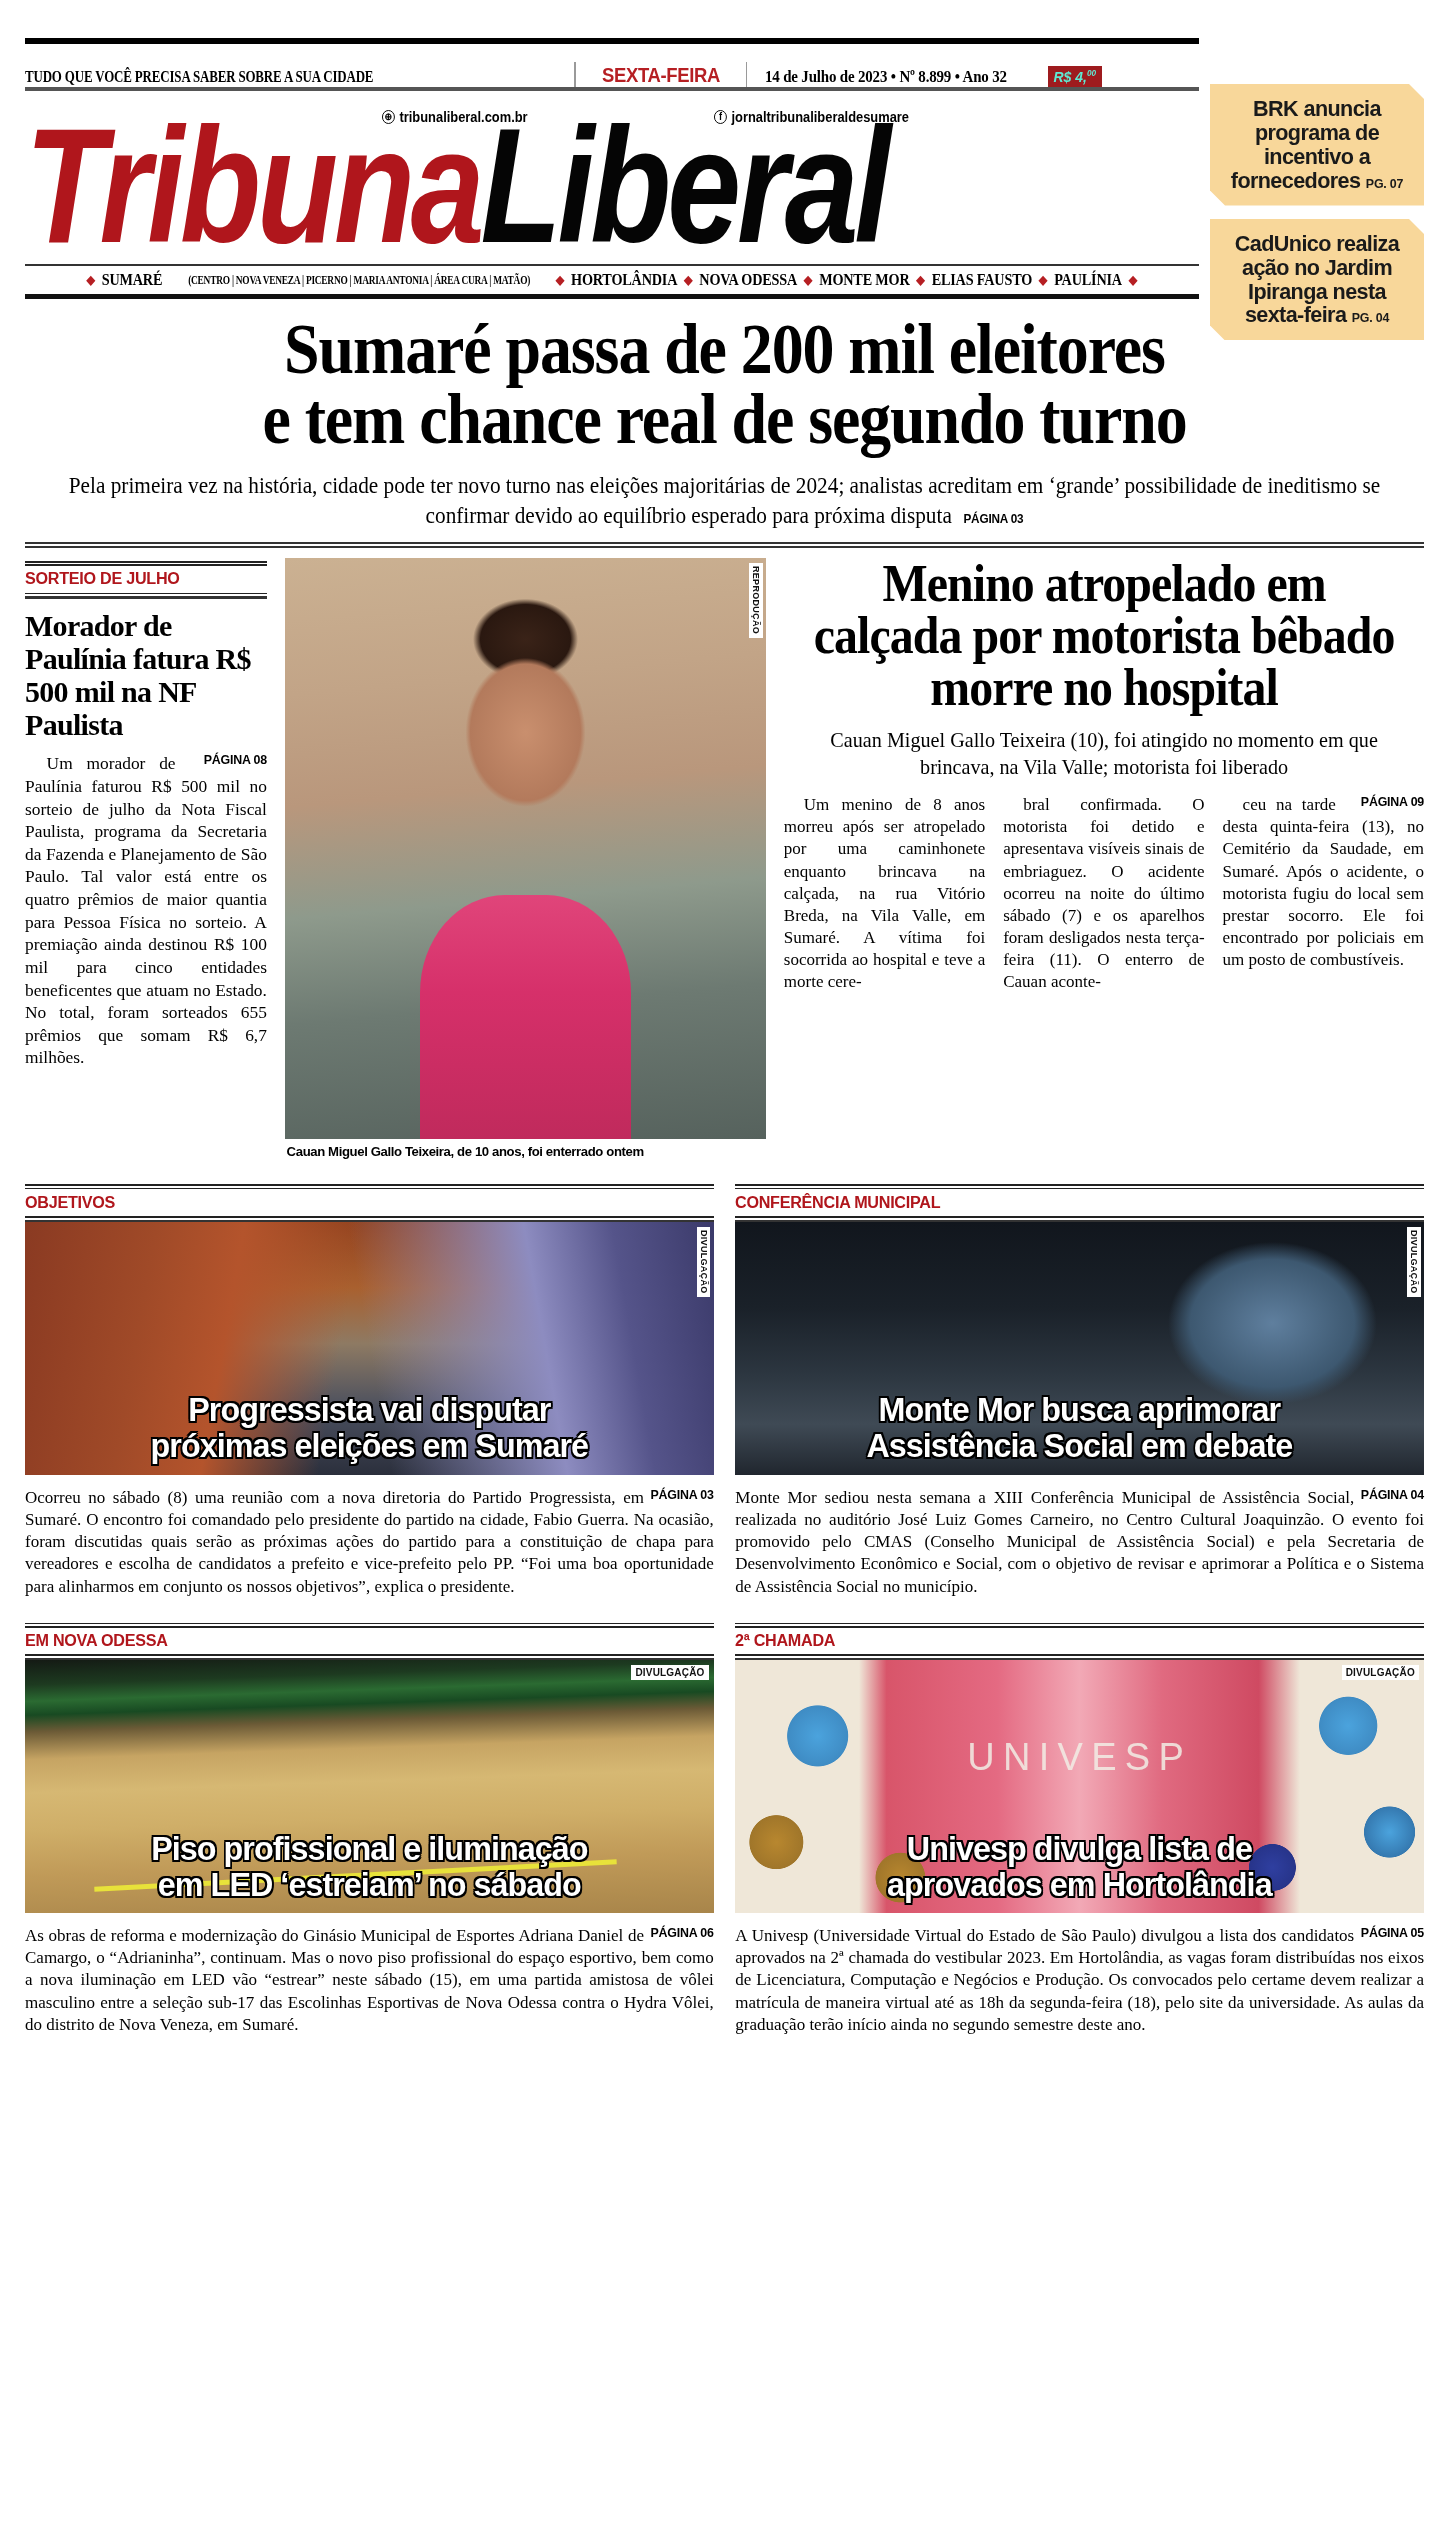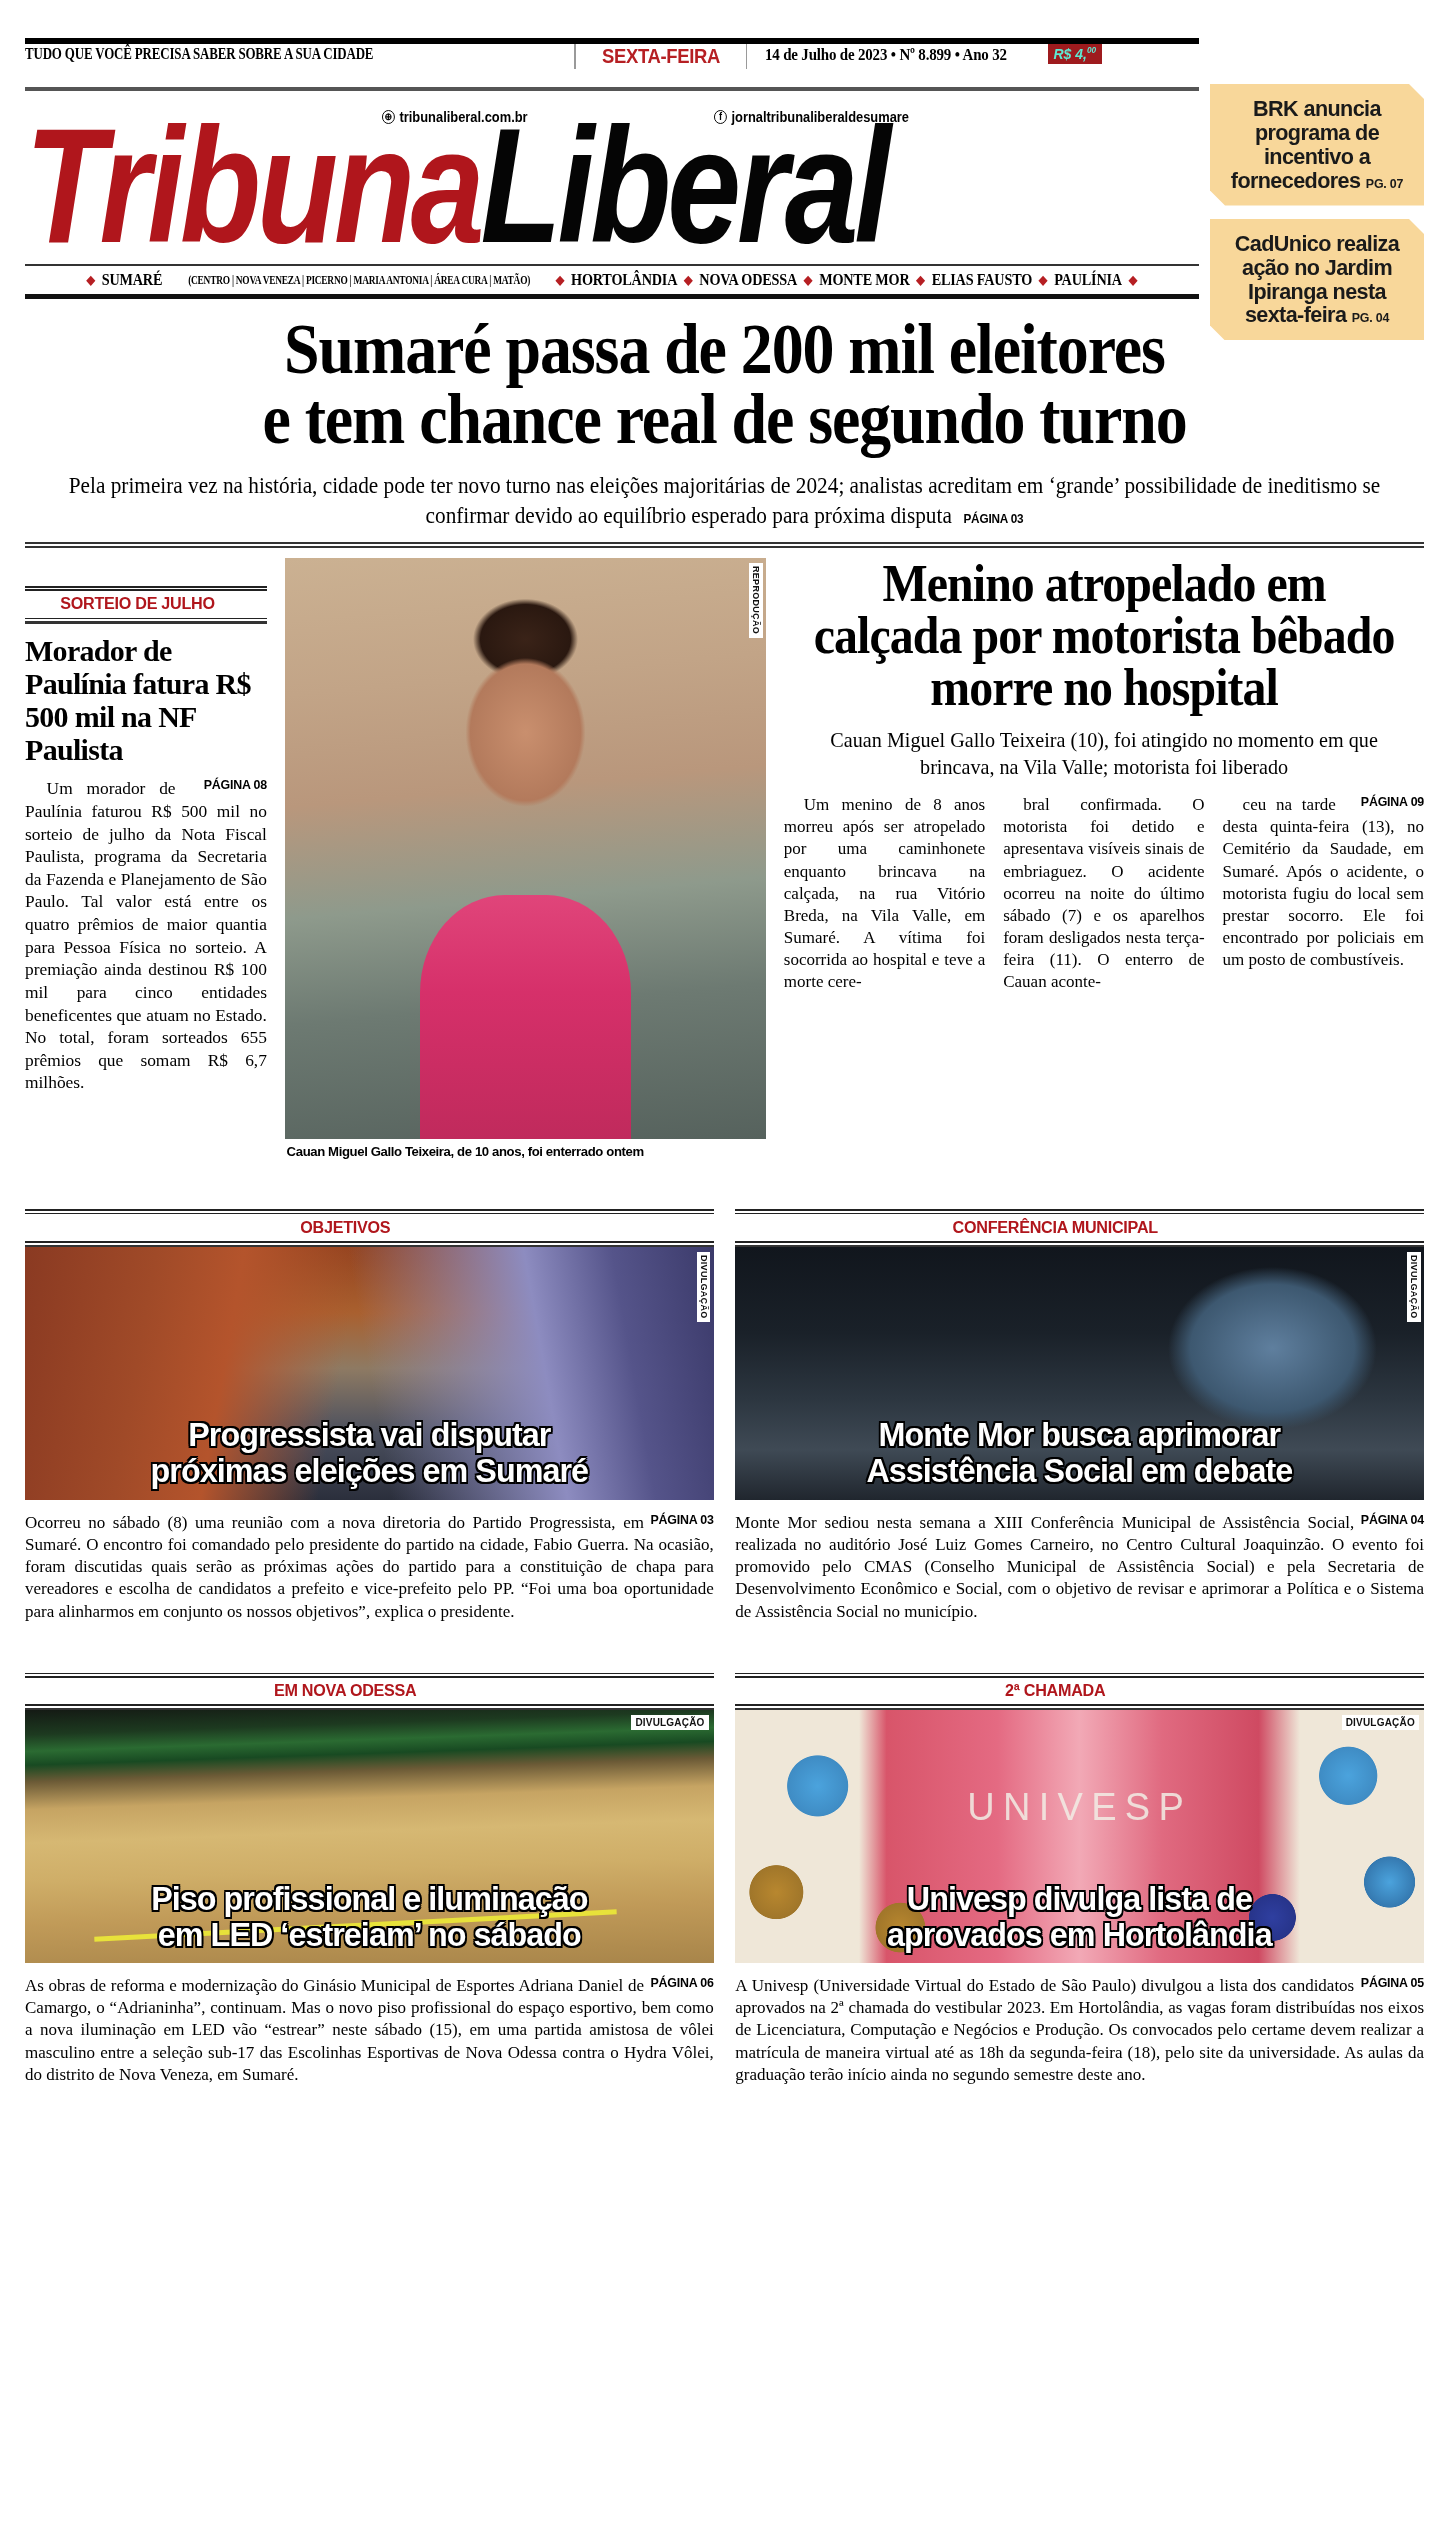--- a/index.html
+++ b/index.html
@@ -9,21 +9,21 @@
     font-family: "Liberation Serif", serif;
     color: #000;
   }
   body { padding: 0 25px; }
 
   .page { width: 1399px; margin: 0 auto; position: relative; }
 
   
   .topbar-rule-top { height: 5.8px; background: #000; margin-top: 38px; width: 1174px; }
   .topline {
-    display: flex; align-items: flex-start;
+    display: flex; align-items: flex-end;
     height: 43px; width: 1174px;
     font-family: "Liberation Serif", serif;
   }
   .tagline {
     font-size: 16.6px; letter-spacing: -0.2px;
     font-weight: 700; transform: scaleX(0.78); transform-origin: left center;
     white-space: nowrap; width: 531px;
   }
   .vsep { width: 1.7px; height: 25px; background: #9a9a9a; margin: 0 18px; }
   .weekday {
@@ -108,21 +108,21 @@
     transform: scaleX(0.95); transform-origin: center top;
   }
   .lead-sub .pg {
     font-family: "Liberation Sans", sans-serif; font-weight: 700;
     font-size: 12.4px; letter-spacing: -0.2px; margin-left: 6.6px;
   }
   .rule-thin { height: 1.7px; background: #333; margin: 11.6px 0 0 0; }
   .rule-thick { height: 1.7px; background: #333; margin-top: 2.5px; }
 
   
-  .kicker-box { margin-top: 28px; text-align: center; }
+  .kicker-box { margin-top: 3px; }
   .kicker-rules-top { height: 1.7px; background: #222; }
   .kicker-rules-top2 { height: 1.7px; background: #222; margin-top: 1.7px; }
   .kicker {
     color: #b0161c; font-family: "Liberation Sans", sans-serif;
     font-weight: 700; font-size: 17.4px; letter-spacing: -0.3px;
     padding: 2.5px 0 3.3px 0; transform: scaleX(0.93); transform-origin: left center;
   }
   .kicker-rules-bot { height: 1.7px; background: #222; }
   .kicker-rules-bot2 { height: 2.5px; background: #333; margin-top: 1.7px; }
 

